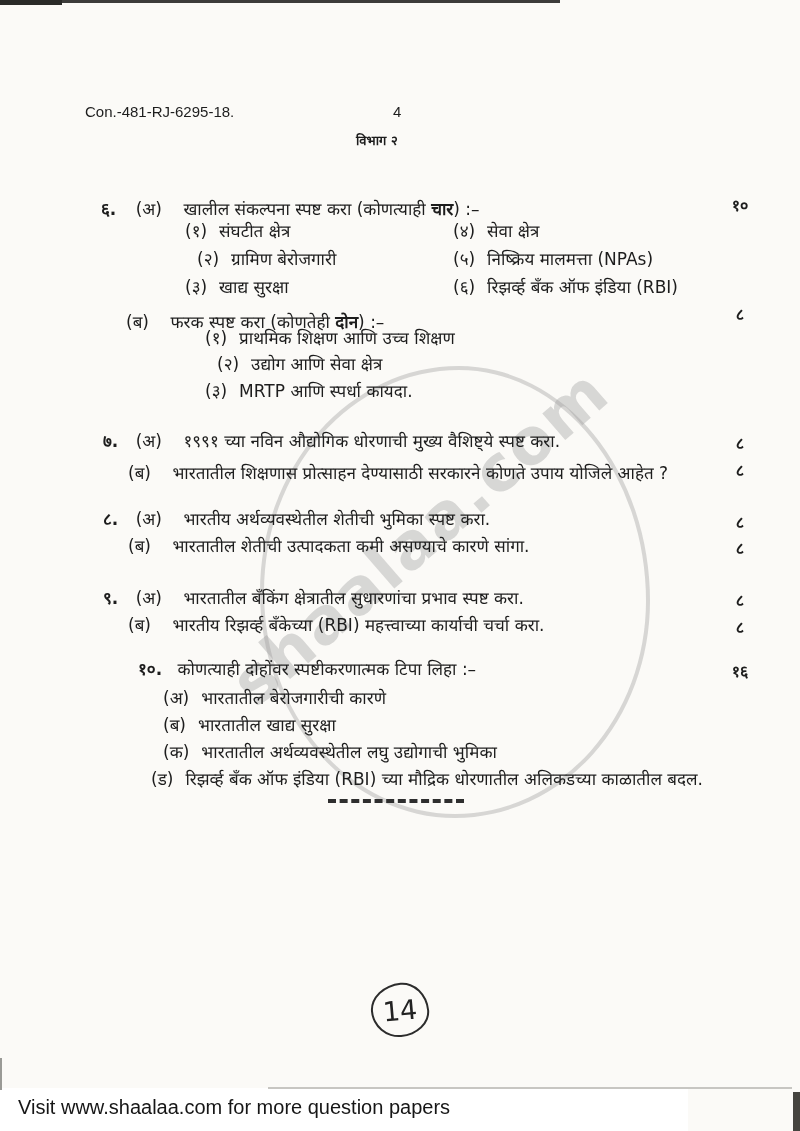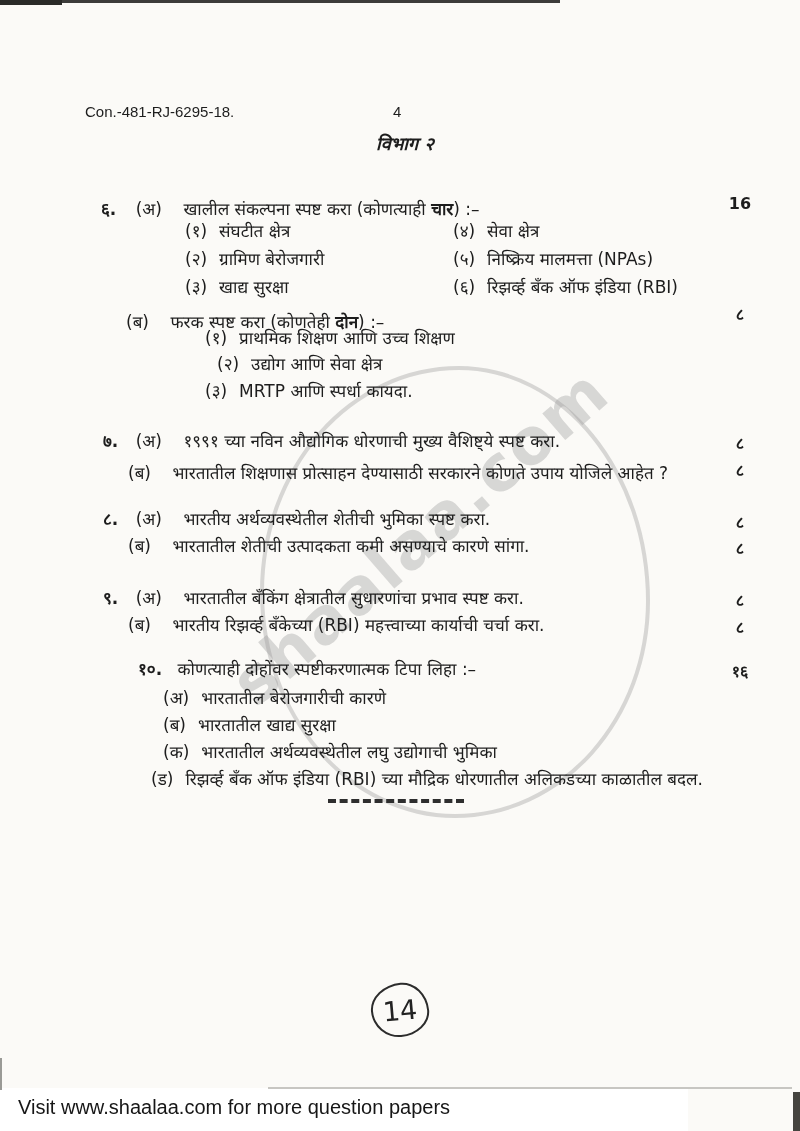--- a/index.html
+++ b/index.html
@@ -63,33 +63,33 @@
   <div class="wm-circle"></div>
   <div class="wm-text">shaalaa.com</div>
 
   <div class="art-top-line"></div>
   <div class="art-top-line-thick"></div>
 
   <div class="content">
 
     <div class="line latin" style="left:85px;top:103px;font-size:15px;">Con.-481-RJ-6295-18.</div>
     <div class="line latin" style="left:393px;top:103px;font-size:15px;">4</div>
-    <div class="line bold" style="left:376px;top:133px;font-size:18px;font-style:italic;">विभाग २</div>
+    <div class="line bold" style="left:356px;top:133px;font-size:13px;">विभाग २</div>
 
     <div class="line" style="left:101px;top:192px;margin-top:7px;">
       <span class="qnum" style="margin-right:14px;">६.</span>
       <span class="plabel" style="margin-right:16px;">(अ)</span>
       <span><span>खालील संकल्पना स्पष्ट करा (कोणत्याही </span><span class="bold">चार</span><span>) :–</span></span>
     </div>
-    <div class="marks" style="top:194px;">16</div>
+    <div class="marks" style="top:194px;">१०</div>
 
     <div class="line" style="left:185px;top:221px;">
       <span class="item-num">(१)</span><span>संघटीत क्षेत्र</span>
     </div>
-    <div class="line" style="left:185px;top:249px;">
+    <div class="line" style="left:197px;top:249px;">
       <span class="item-num">(२)</span><span>ग्रामिण बेरोजगारी</span>
     </div>
     <div class="line" style="left:185px;top:277px;">
       <span class="item-num">(३)</span><span>खाद्य सुरक्षा</span>
     </div>
 
     <div class="line" style="left:453px;top:221px;">
       <span class="item-num">(४)</span><span>सेवा क्षेत्र</span>
     </div>
     <div class="line" style="left:453px;top:249px;">

